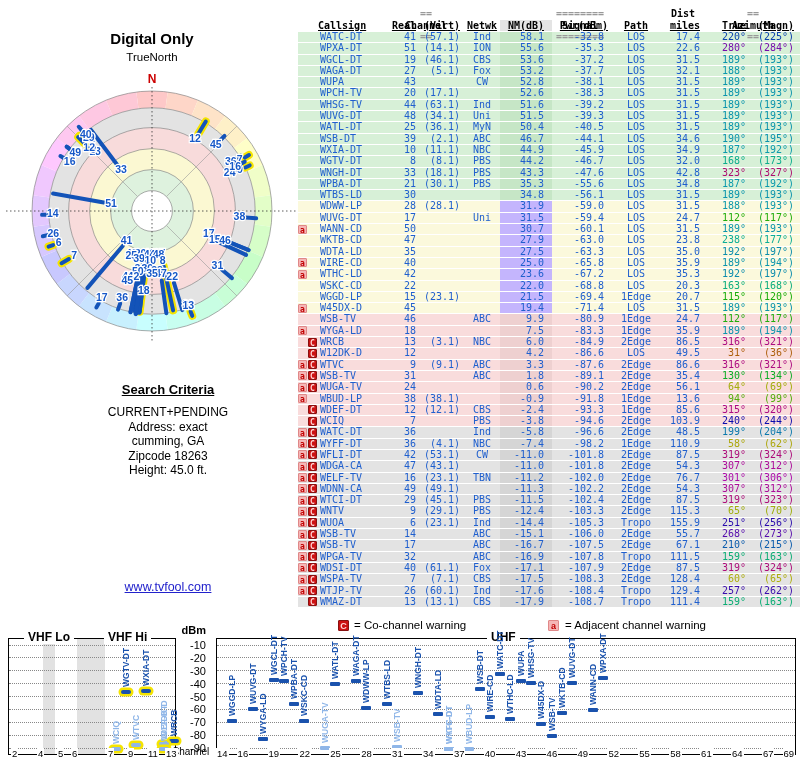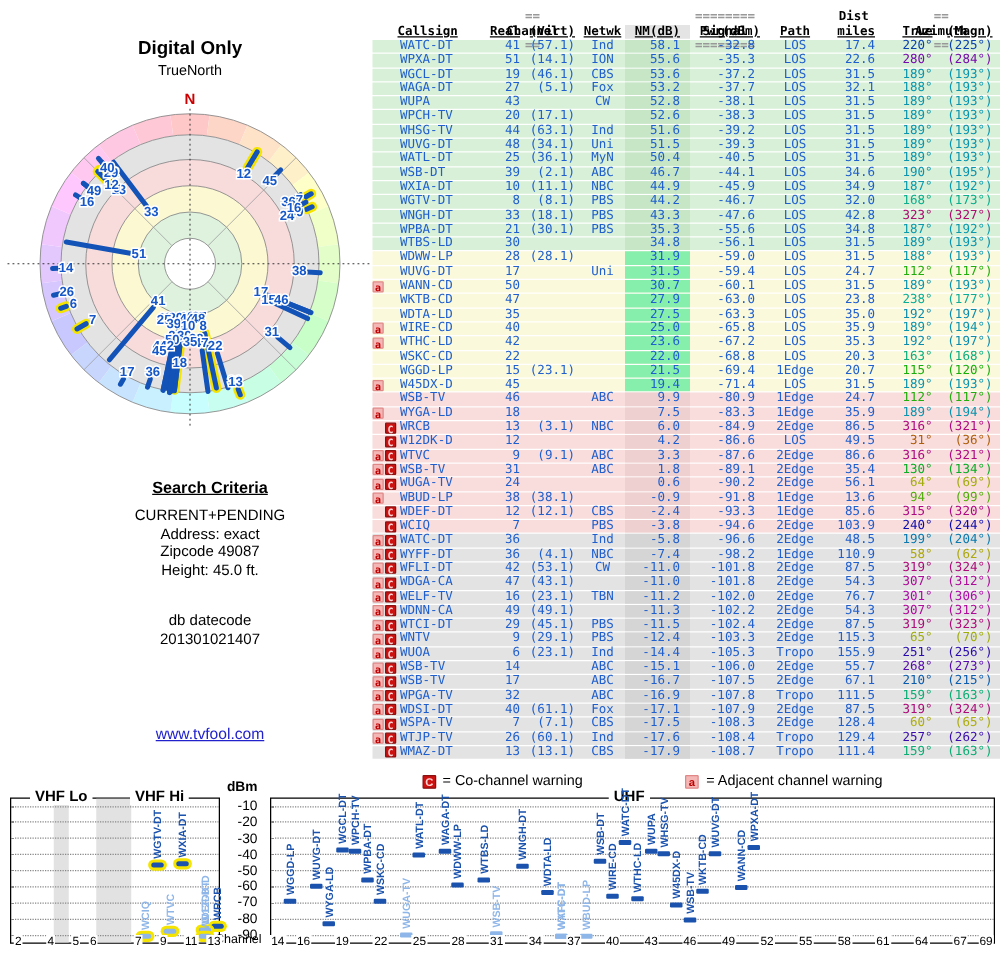--- a/index.html
+++ b/index.html
@@ -18,21 +18,21 @@
   #site-link{left:38px;top:580px;width:260px;text-align:center;font-size:12.5px;}
   #site-link a{color:#2222cc;}
   
   #tv-table{left:298px;top:8px;width:502px;font-family:"DejaVu Sans Mono",monospace;font-size:10px;}
   .hline{display:flex;height:11.5px;line-height:11.5px;font-weight:bold;color:#000;}
   .hline span{display:block;}
   .eq{color:#999;font-weight:bold;}
   .hl{text-decoration:underline;}
   .row{display:flex;height:10.3px;line-height:10.3px;margin-bottom:1px;color:#1f5fce;}
   .band-green{background:#d7f0d7;} .band-green .nmcell{background:#c6e6c6;}
-  .band-yellow{background:#fbf9dc;} .band-yellow .nmcell{background:#86efac;}
+  .band-yellow{background:#fbf9dc;} .band-yellow .nmcell{background:#c4b5fd;}
   .band-pink{background:#f9dcdc;} .band-pink .nmcell{background:#eed0d0;}
   .band-gray{background:#e3e3e3;} .band-gray .nmcell{background:#d5d5d5;}
   .cell{display:block;box-sizing:border-box;white-space:nowrap;overflow:visible;}
   .c-gut{width:20px;display:flex;}
   .c-call{width:70px;text-align:left;padding-left:2px;}
   .c-real{width:28px;text-align:right;}
   .c-virt{width:48px;text-align:right;padding-right:4px;}
   .c-net{width:36px;text-align:center;}
   .c-nm{width:52px;text-align:right;padding-right:8px;}
   .c-pwr{width:60px;text-align:right;padding-right:8px;}
@@ -232,26 +232,23 @@
         <text x="213.75296660724496" y="84.98187048411997" text-anchor="middle" fill="#1658c8" font-size="10.5px" font-weight="bold" font-family="&quot;Liberation Sans&quot;,sans-serif" stroke="#ffffff" stroke-width="2.4" paint-order="stroke">45</text>
         <line x1="238.49253954669308" y1="100.94768209134688" x2="242.73068799241594" y2="98.69421858997461" stroke="#1353b8" stroke-width="4" stroke-linecap="round"></line>
         <text x="233.19485398953952" y="106.76451146806224" text-anchor="middle" fill="#1658c8" font-size="10.5px" font-weight="bold" font-family="&quot;Liberation Sans&quot;,sans-serif" stroke="#ffffff" stroke-width="2.4" paint-order="stroke">16</text>
       </svg>
   </div>
 
   <div class="abs" id="search-block">
     <div id="search-heading">Search Criteria</div>
     <div class="search-line">CURRENT+PENDING</div>
     <div class="search-line">Address: exact</div>
-    <div class="search-line">Zipcode 49087</div>
+    <div class="search-line">cumming, GA</div>
+    <div class="search-line">Zipcode 18263</div>
     <div class="search-line">Height: 45.0 ft.</div>
-    <div id="db-block">
-      <div class="search-line">db datecode</div>
-      <div class="search-line">201301021407</div>
-    </div>
   </div>
   <div class="abs" id="site-link">
     <a href="#">www.tvfool.com</a>
   </div>
 
   <div class="abs" id="tv-table">
     <div class="hline">
       <span style="width:90px"></span>
       <span style="width:76px;text-align:center">
           <span class="eq">==</span>

